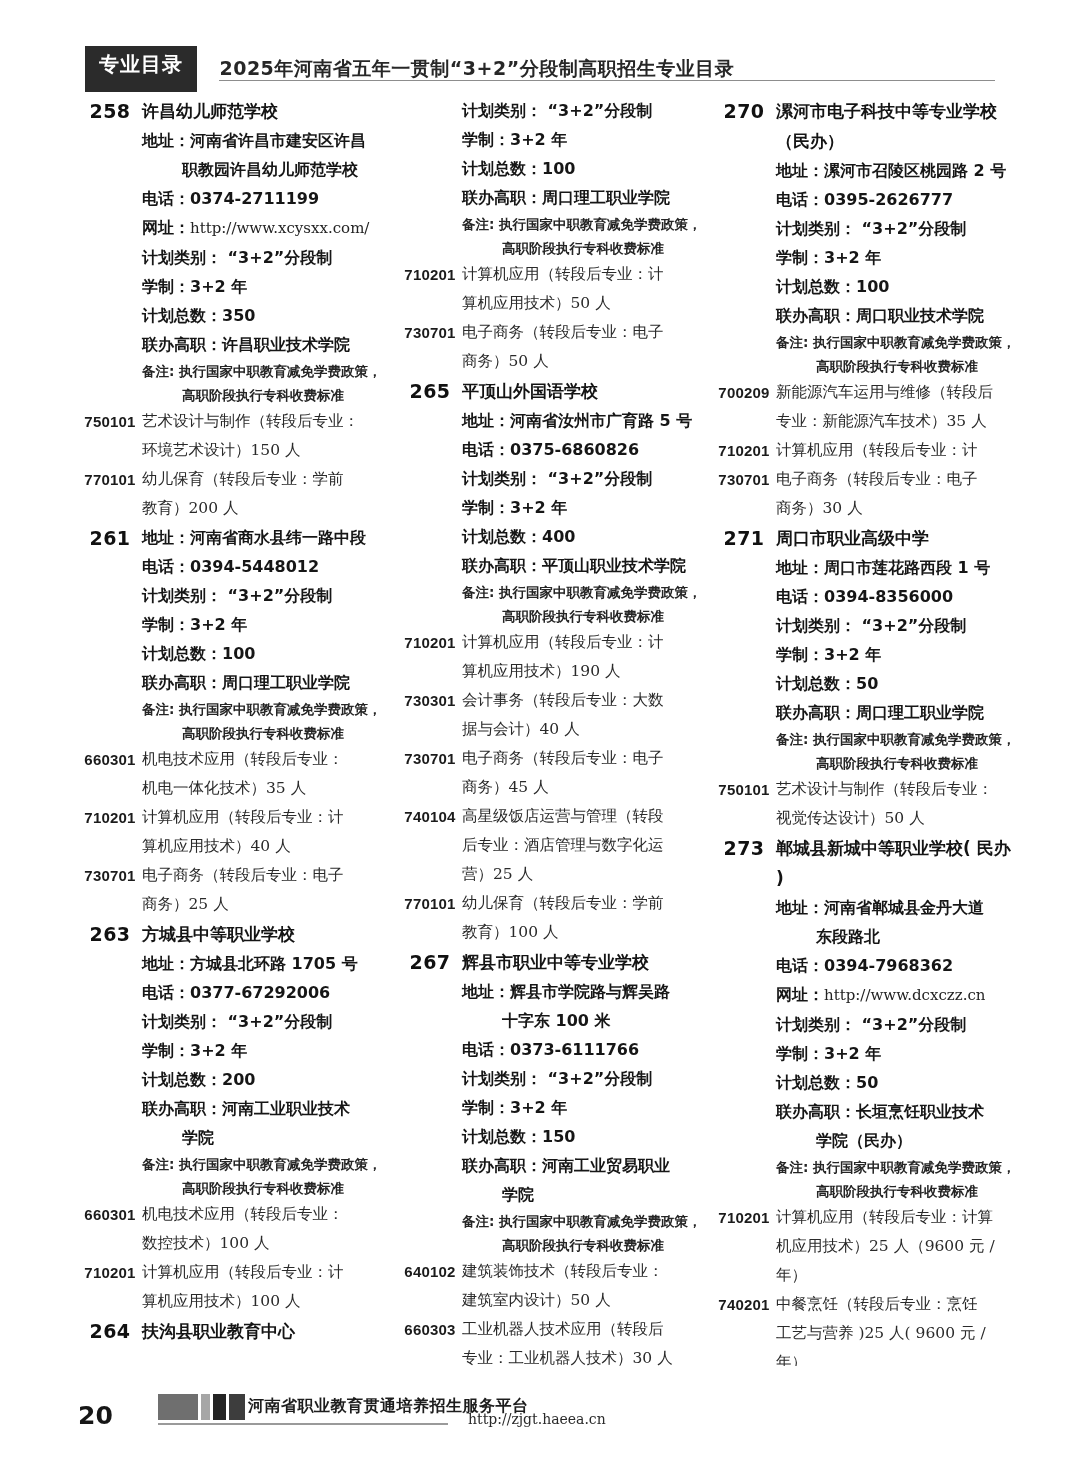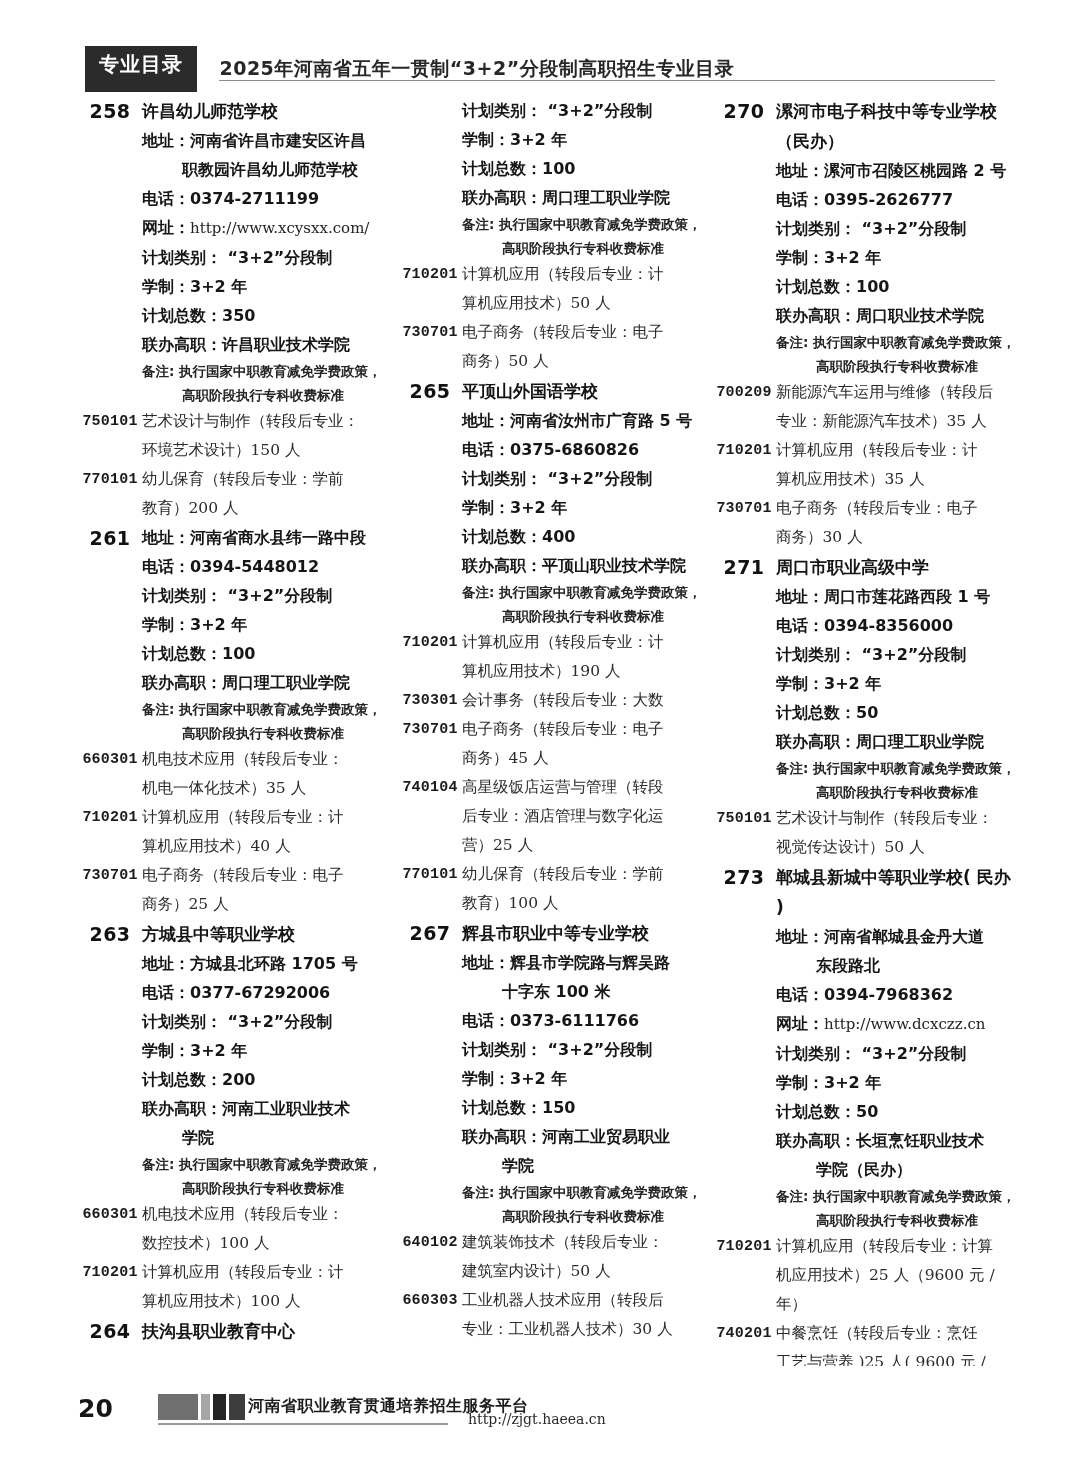--- a/index.html
+++ b/index.html
@@ -68,21 +68,21 @@
   .gutter.num{
     font-size:19px;font-weight:bold;color:#111;
     line-height:30px;
     letter-spacing:.5px;
     font-family:"DejaVu Sans","Liberation Sans",sans-serif;
   }
   .gutter.code{
     font-size:15px;font-weight:bold;color:#1b1b1b;
     line-height:29px;
     letter-spacing:.2px;
-    font-family:Liberation Mono, monospace;
+    font-family:Liberation Sans, sans-serif;
   }
   .body{flex:1;}
 
   .school-name{
     font-size:17px;font-weight:bold;color:#141414;
     line-height:30px;
     font-family:"DejaVu Sans","Liberation Sans",sans-serif;
   }
   .field{
     font-size:16px;font-weight:bold;color:#161616;
@@ -109,21 +109,21 @@
     color:#2a2a2a;
     line-height:29px;
     font-family:"DejaVu Serif","Liberation Serif",serif;
   }
 
   
   .page-footer{
     position:absolute;left:78px;top:1390px;width:920px;height:46px;
   }
   .page-num{
-    position:absolute;left:0;top:4px;
+    position:absolute;left:0;top:11px;
     font-size:25px;font-weight:bold;color:#161616;
     font-family:"DejaVu Sans","Liberation Sans",sans-serif;
   }
   .footer-bars{
     position:absolute;left:80px;top:4px;
     display:flex;align-items:flex-start;height:26px;
   }
   .bar{height:26px;margin-right:3px;}
   .b1{width:40px;background:#6f6f6f;}
   .b2{width:9px;background:#a6a6a6;}
@@ -300,20 +300,21 @@
         <div class="gutter code">710201</div>
         <div class="body">
           <div class="major">计算机应用（转段后专业：计</div>
           <div class="major">算机应用技术）190 人</div>
         </div>
       </div>
       <div class="row">
         <div class="gutter code">730301</div>
         <div class="body">
           <div class="major">会计事务（转段后专业：大数</div>
+          <div class="major">据与会计）40 人</div>
         </div>
       </div>
       <div class="row">
         <div class="gutter code">730701</div>
         <div class="body">
           <div class="major">电子商务（转段后专业：电子</div>
           <div class="major">商务）45 人</div>
         </div>
       </div>
       <div class="row">
@@ -382,21 +383,20 @@
         <div class="gutter code">700209</div>
         <div class="body">
           <div class="major">新能源汽车运用与维修（转段后</div>
           <div class="major">专业：新能源汽车技术）35 人</div>
         </div>
       </div>
       <div class="row">
         <div class="gutter code">710201</div>
         <div class="body">
           <div class="major">计算机应用（转段后专业：计</div>
-          <div class="major">算机应用技术）35 人</div>
         </div>
       </div>
       <div class="row">
         <div class="gutter code">730701</div>
         <div class="body">
           <div class="major">电子商务（转段后专业：电子</div>
           <div class="major">商务）30 人</div>
         </div>
       </div>
       <div class="row">

